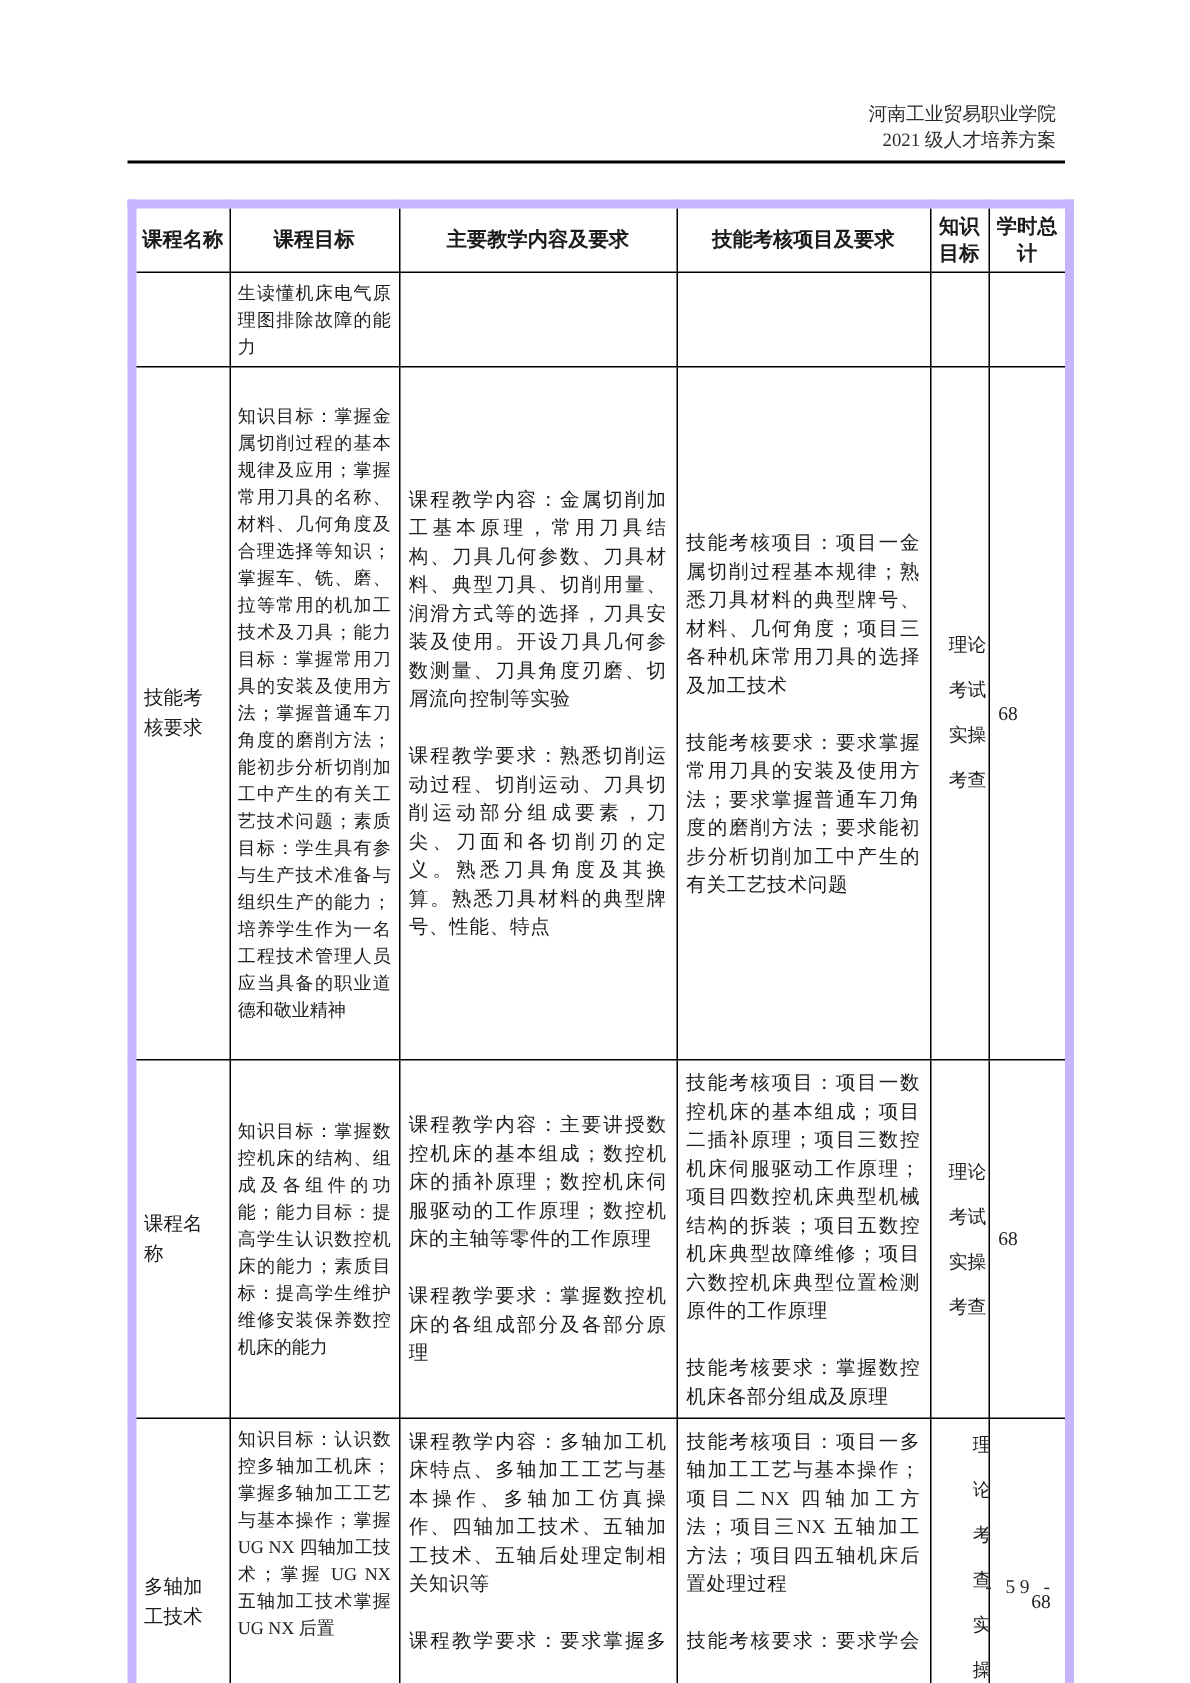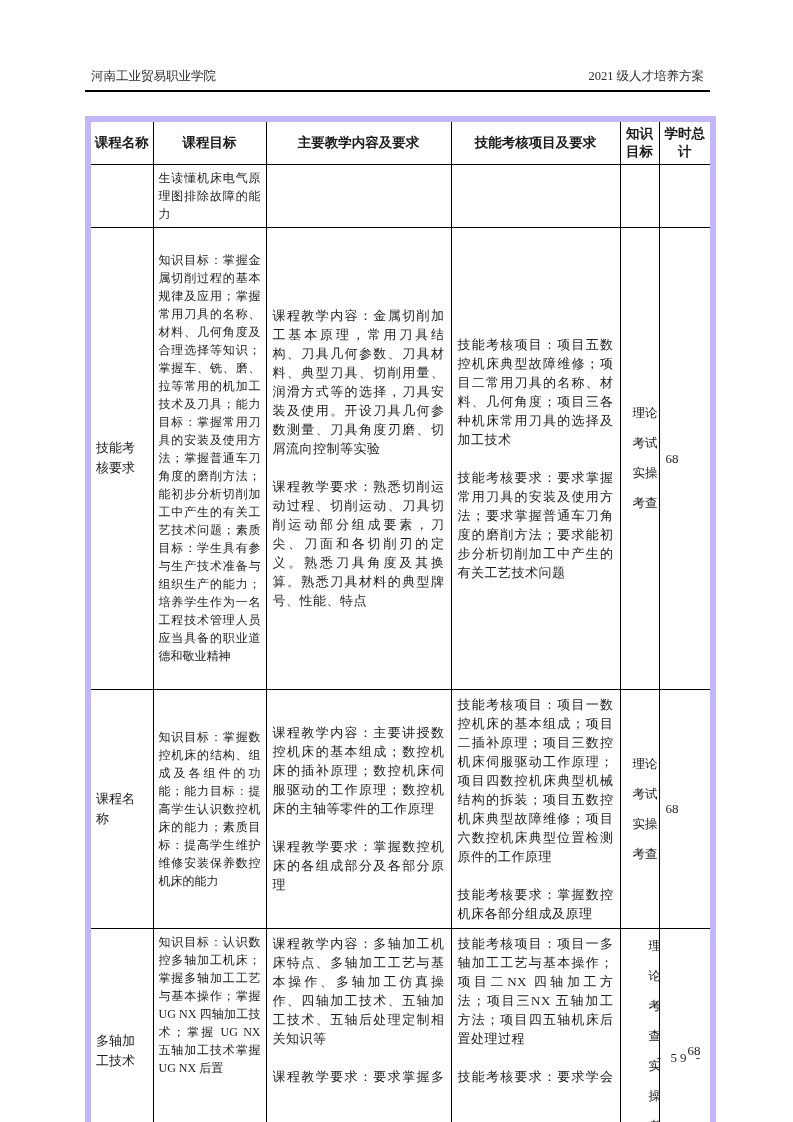--- a/index.html
+++ b/index.html
@@ -14,20 +14,21 @@
     box-sizing: border-box;
     padding: 68px 83px 0 85px;
   }
   .doc-header {
     display: flex;
     justify-content: space-between;
     align-items: flex-end;
     font-size: 12.5px;
     color: #2a2a2a;
     padding: 0 6px 0 6px;
+    flex-direction: column;
   }
   .header-rule {
     margin-top: 5px;
     height: 2px;
     background: #000;
   }
   table.course-table {
     margin-top: 24px;
     border-collapse: collapse;
     table-layout: fixed;
@@ -140,21 +141,21 @@
       <tr style="height:462px">
         <td class="cell-name">技能考核要求</td>
         <td class="cell-obj">
           <div class="para">知识目标：掌握金属切削过程的基本规律及应用；掌握常用刀具的名称、材料、几何角度及合理选择等知识；掌握车、铣、磨、拉等常用的机加工技术及刀具；能力目标：掌握常用刀具的安装及使用方法；掌握普通车刀角度的磨削方法；能初步分析切削加工中产生的有关工艺技术问题；素质目标：学生具有参与生产技术准备与组织生产的能力；培养学生作为一名工程技术管理人员应当具备的职业道德和敬业精神</div>
         </td>
         <td>
           <div class="para">课程教学内容：金属切削加工基本原理，常用刀具结构、刀具几何参数、刀具材料、典型刀具、切削用量、润滑方式等的选择，刀具安装及使用。开设刀具几何参数测量、刀具角度刃磨、切屑流向控制等实验</div>
           <div class="para">课程教学要求：熟悉切削运动过程、切削运动、刀具切削运动部分组成要素，刀尖、刀面和各切削刃的定义。熟悉刀具角度及其换算。熟悉刀具材料的典型牌号、性能、特点</div>
         </td>
         <td>
-          <div class="para">技能考核项目：项目五数控机床典型故障维修；项目二常用刀具的名称、材料、几何角度；项目三各种机床常用刀具的选择及加工技术</div>
+          <div class="para">技能考核项目：项目一金属切削过程基本规律；熟悉刀具材料的典型牌号、材料、几何角度；项目三各种机床常用刀具的选择及加工技术</div>
           <div class="para">技能考核要求：要求掌握常用刀具的安装及使用方法；要求掌握普通车刀角度的磨削方法；要求能初步分析切削加工中产生的有关工艺技术问题</div>
         </td>
         <td class="cell-method">理论考试实操考查</td>
         <td class="cell-hours">68</td>
       </tr>
 
       <tr style="height:222px">
         <td class="cell-name">课程名称</td>
         <td class="cell-obj">
           <div class="para">知识目标：掌握数控机床的结构、组成及各组件的功能；能力目标：提高学生认识数控机床的能力；素质目标：提高学生维护维修安装保养数控机床的能力</div>

